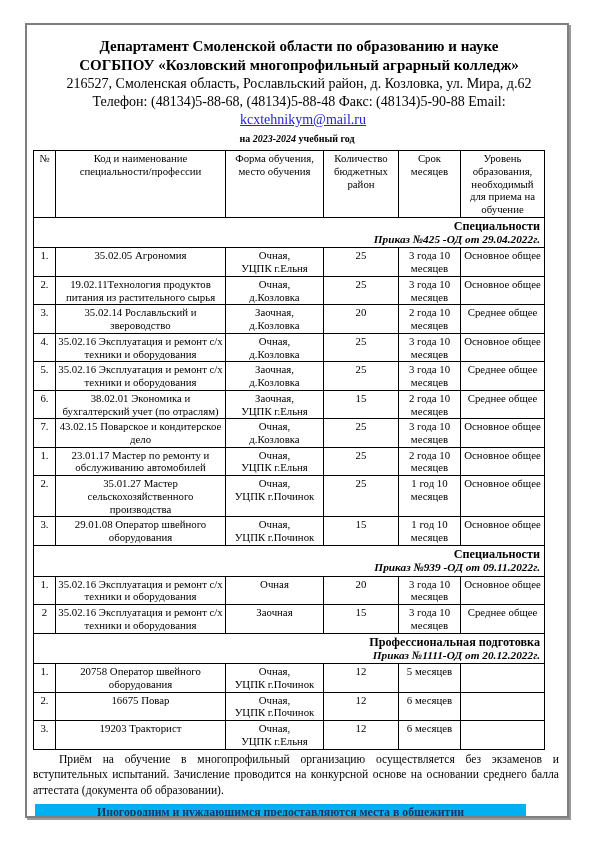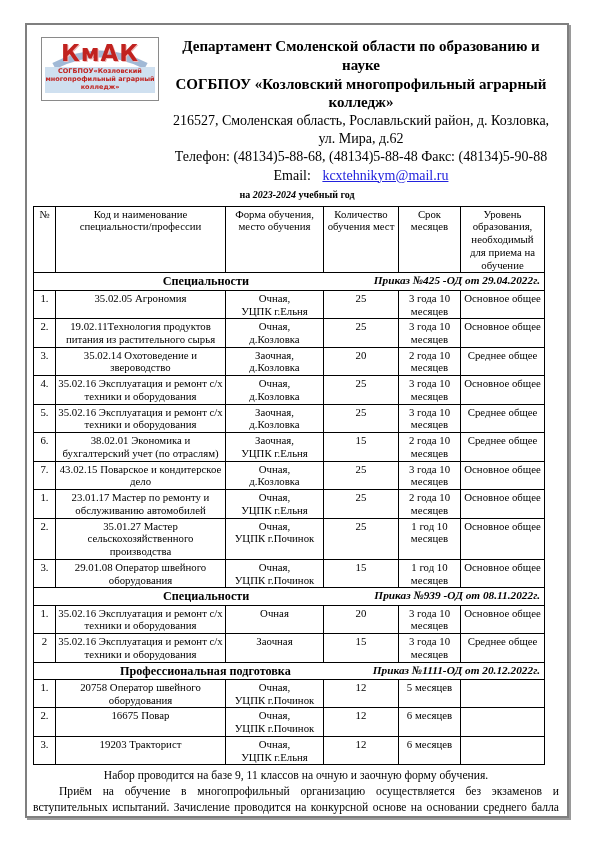--- a/index.html
+++ b/index.html
@@ -47,47 +47,40 @@
     font-size:10.8px;line-height:1.18;
   }
   table.main th, table.main td{
     border:1px solid #000;padding:1px 2px;vertical-align:top;text-align:center;
     overflow:hidden;
   }
   table.main th{font-weight:normal;}
   td.c-name{text-align:left;padding-left:4px;}
   td.c-form,td.c-term,td.c-level{white-space:pre-line;}
   tr.section-row td{padding:1px 4px;}
-  .section-flex{display:flex;align-items:flex-start;}
+  .section-flex{display:flex;align-items:flex-end;flex-direction:column;}
   .section-label{flex:1;text-align:center;font-weight:bold;font-size:12.2px;}
   .section-order{flex:none;font-weight:bold;font-style:italic;font-size:11.3px;}
   
   .note-center{text-align:center;font-size:11.6px;margin:4px 8px 0 6px;}
   .note-just{
     text-align:justify;text-indent:26px;font-size:11.6px;line-height:1.35;
     margin:2px 8px 0 6px;
   }
   .blue-band{
     margin:5px 0 0 8px;width:491px;box-sizing:border-box;
     text-align:center;font-weight:bold;font-size:11.8px;padding:1px 0;
   }
 </style>
 </head>
 <body>
 
 <div class="page">
 
   <div class="header">
-    <div class="logo-box">
-      <svg class="logo-swoosh" viewBox="0 0 108 30">
-        <path d="M8,26 Q54,2 100,26" fill="none" stroke="#8aa8cc" stroke-width="7" opacity="0.8"></path>
-      </svg>
-      <div class="logo-acronym" style="color: rgb(193, 34, 31);">КмАК</div>
-      <div class="logo-caption" style="color: rgb(193, 34, 31);">СОГБПОУ«Козловский многопрофильный аграрный колледж»</div>
-    </div>
     <div class="header-text">
       <div class="h-org1">Департамент Смоленской области по образованию и науке</div>
       <div class="h-org2">СОГБПОУ «Козловский многопрофильный аграрный колледж»</div>
       <div class="h-addr">216527, Смоленская область, Рославльский район, д. Козловка, ул. Мира, д.62</div>
       <div class="h-contacts"><span>Телефон: (48134)5-88-68, (48134)5-88-48 Факс: (48134)5-90-88 Email: </span><a class="link" href="#">kcxtehnikym@mail.ru</a></div>
     </div>
   </div>
 
   <div class="title2"><span>на </span><span class="years">2023-2024</span><span> учебный год</span></div>
 
@@ -98,21 +91,21 @@
         <col style="width:98px">
       <col style="width:75px">
         <col style="width:62px">
         <col style="width:84px">
     </colgroup>
     <thead>
       <tr>
         <th>№</th>
         <th>Код и наименование специальности/профессии</th>
         <th>Форма обучения, место обучения</th>
-        <th>Количество обучения мест</th>
+        <th>Количество бюджетных район</th>
         <th>Срок месяцев</th>
         <th>Уровень образования, необходимый для приема на обучение</th>
       </tr>
     </thead>
     <tbody>
         <tr class="section-row">
           <td colspan="6">
             <div class="section-flex">
               <span class="section-label">Специальности</span>
               <span class="section-order">Приказ №425 -ОД от 29.04.2022г.</span>
@@ -132,21 +125,21 @@
           <td class="c-num">2.</td>
           <td class="c-name">19.02.11Технология продуктов питания из растительного сырья</td>
           <td class="c-form">Очная,
 д.Козловка</td>
           <td class="c-places">25</td>
           <td class="c-term">3 года 10 месяцев</td>
           <td class="c-level">Основное общее</td>
         </tr>
         <tr>
           <td class="c-num">3.</td>
-          <td class="c-name">35.02.14 Охотоведение и звероводство</td>
+          <td class="c-name">35.02.14 Рославльский и звероводство</td>
           <td class="c-form">Заочная,
 д.Козловка</td>
           <td class="c-places">20</td>
           <td class="c-term">2 года 10 месяцев</td>
           <td class="c-level">Среднее общее</td>
         </tr>
         <tr>
           <td class="c-num">4.</td>
           <td class="c-name">35.02.16 Эксплуатация и ремонт с/х техники и оборудования</td>
           <td class="c-form">Очная,
@@ -206,21 +199,21 @@
           <td class="c-form">Очная,
 УЦПК г.Починок</td>
           <td class="c-places">15</td>
           <td class="c-term">1 год 10 месяцев</td>
           <td class="c-level">Основное общее</td>
         </tr>
         <tr class="section-row">
           <td colspan="6">
             <div class="section-flex">
               <span class="section-label">Специальности</span>
-              <span class="section-order">Приказ №939 -ОД от 08.11.2022г.</span>
+              <span class="section-order">Приказ №939 -ОД от 09.11.2022г.</span>
             </div>
           </td>
         </tr>
         <tr>
           <td class="c-num">1.</td>
           <td class="c-name">35.02.16 Эксплуатация и ремонт с/х техники и оборудования</td>
           <td class="c-form">Очная</td>
           <td class="c-places">20</td>
           <td class="c-term">3 года 10 месяцев</td>
           <td class="c-level">Основное общее</td>
@@ -264,18 +257,17 @@
           <td class="c-name">19203 Тракторист</td>
           <td class="c-form">Очная,
 УЦПК г.Ельня</td>
           <td class="c-places">12</td>
           <td class="c-term">6 месяцев</td>
           <td class="c-level"></td>
         </tr>
       </tbody>
   </table>
 
-  <p class="note-center">Набор проводится на базе 9, 11 классов на очную и заочную форму обучения.</p>
   <p class="note-just">Приём на обучение в многопрофильный организацию осуществляется без экзаменов и вступительных испытаний. Зачисление проводится на конкурсной основе на основании среднего балла аттестата (документа об образовании).</p>
 
   <div class="blue-band" style="background: rgb(0, 176, 240); color: rgb(23, 54, 93);">Иногородним и нуждающимся предоставляются места в общежитии</div>
 
 </div>
 
 </body></html>

